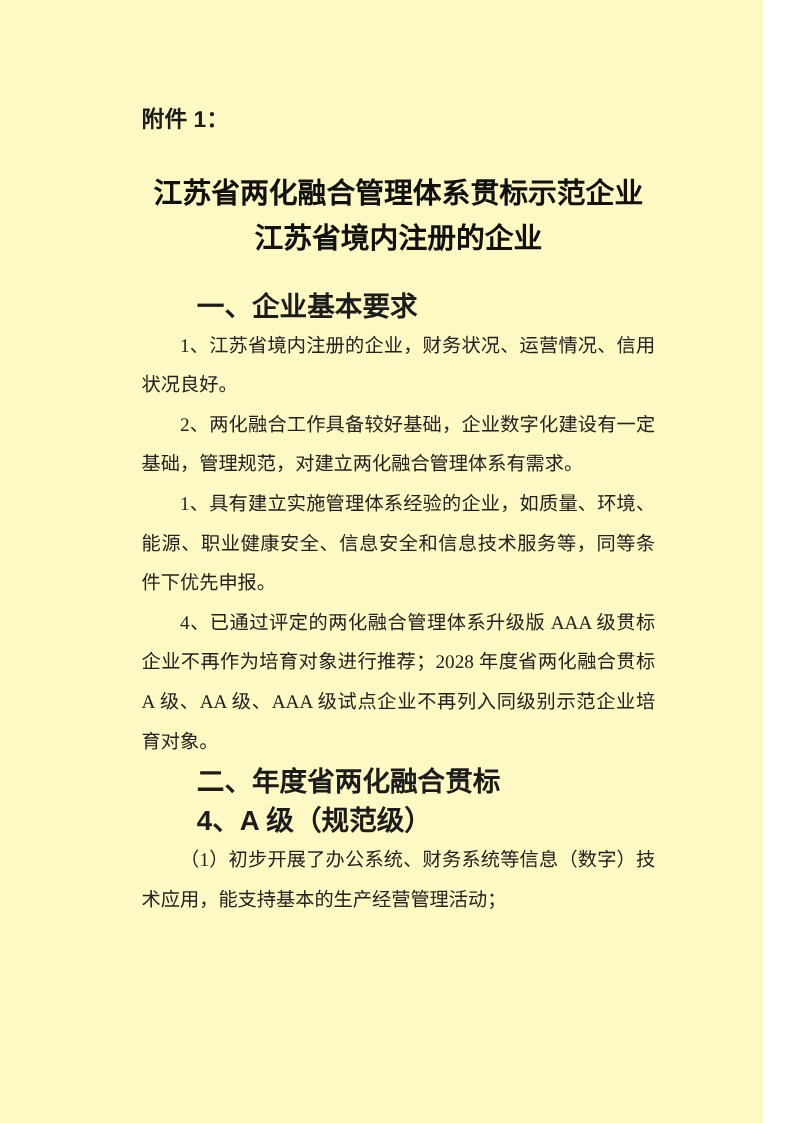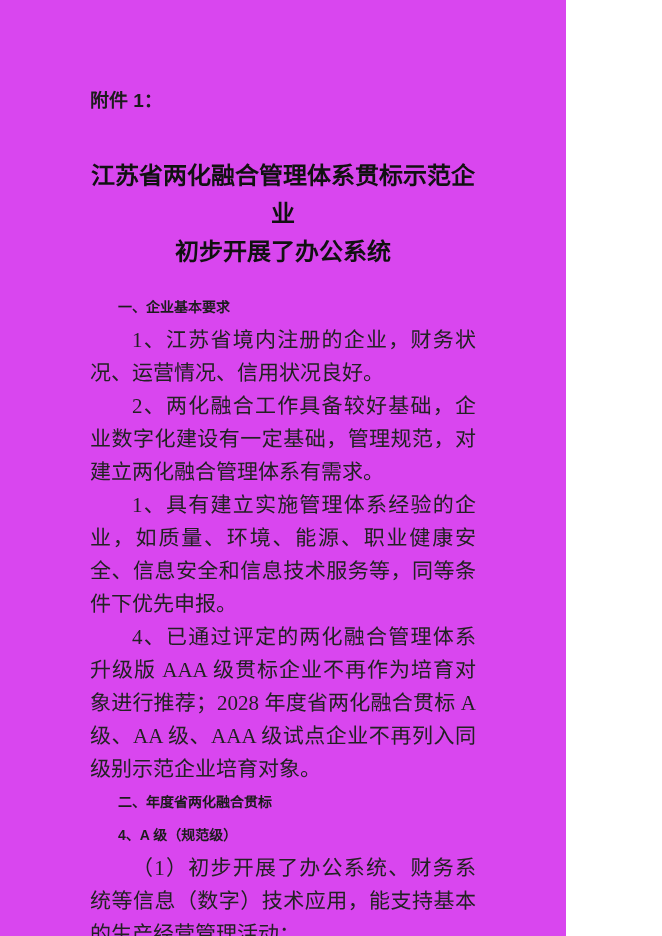--- a/index.html
+++ b/index.html
@@ -3,75 +3,75 @@
 <meta charset="utf-8">
 <style>
   * { margin: 0; padding: 0; box-sizing: border-box; }
   html, body {
     width: 662px;
     background: #ffffff;
     font-family: "Liberation Serif", "DejaVu Serif", serif;
   }
   .page {
     position: relative;
-    width: 566px;
+    width: 636px;
     height: 936px;
-    background: #d946ef;
+    background: #fef9c3;
     color: #1c1c1c;
-    padding: 84px 90px 40px 90px;
+    padding: 84px 90px 40px 118px;
     overflow: hidden;
   }
   .attachment {
     font-family: "Liberation Sans", "DejaVu Sans", sans-serif;
     font-weight: 600;
     font-size: 19px;
     line-height: 33px;
     color: #1c1c1c;
   }
   .doc-title {
-    margin-top: 40px;
+    margin-top: 26px;
     font-family: "Liberation Serif", "DejaVu Serif", serif;
     font-weight: 700;
     font-size: 24px;
     line-height: 38px;
     text-align: center;
     color: #111111;
   }
   .section-heading {
     font-family: "Liberation Sans", "DejaVu Sans", sans-serif;
     font-weight: 700;
-    font-size: 14px;
+    font-size: 23px;
     line-height: 33px;
     text-indent: 2em;
     color: #1c1c1c;
   }
   .section-heading.first {
     margin-top: 20px;
   }
   .body-para {
     font-family: "Liberation Serif", "DejaVu Serif", serif;
     font-weight: 400;
-    font-size: 21px;
+    font-size: 16px;
     line-height: 33px;
     text-indent: 2em;
     text-align: justify;
     text-justify: inter-character;
     color: #222222;
   }
 </style>
 </head>
 <body>
 
 <div class="page">
 
   <p class="attachment">附件 1：</p>
 
   <h1 class="doc-title">
     <span>江苏省两化融合管理体系贯标示范企业</span><br>
-    <span>初步开展了办公系统</span>
+    <span>江苏省境内注册的企业</span>
   </h1>
 
   <h2 class="section-heading first">一、企业基本要求</h2>
 
   <p class="body-para">1、江苏省境内注册的企业，财务状况、运营情况、信用状况良好。</p>
 
   <p class="body-para">2、两化融合工作具备较好基础，企业数字化建设有一定基础，管理规范，对建立两化融合管理体系有需求。</p>
 
   <p class="body-para">1、具有建立实施管理体系经验的企业，如质量、环境、能源、职业健康安全、信息安全和信息技术服务等，同等条件下优先申报。</p>
 

